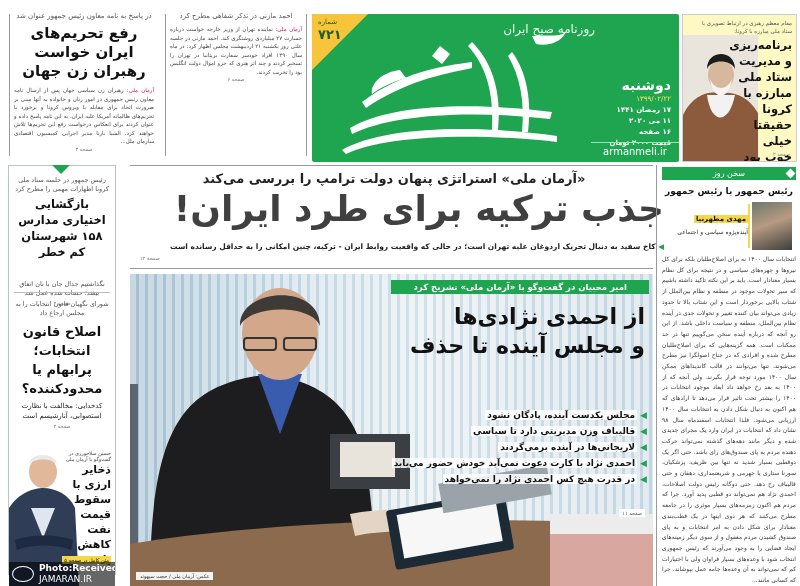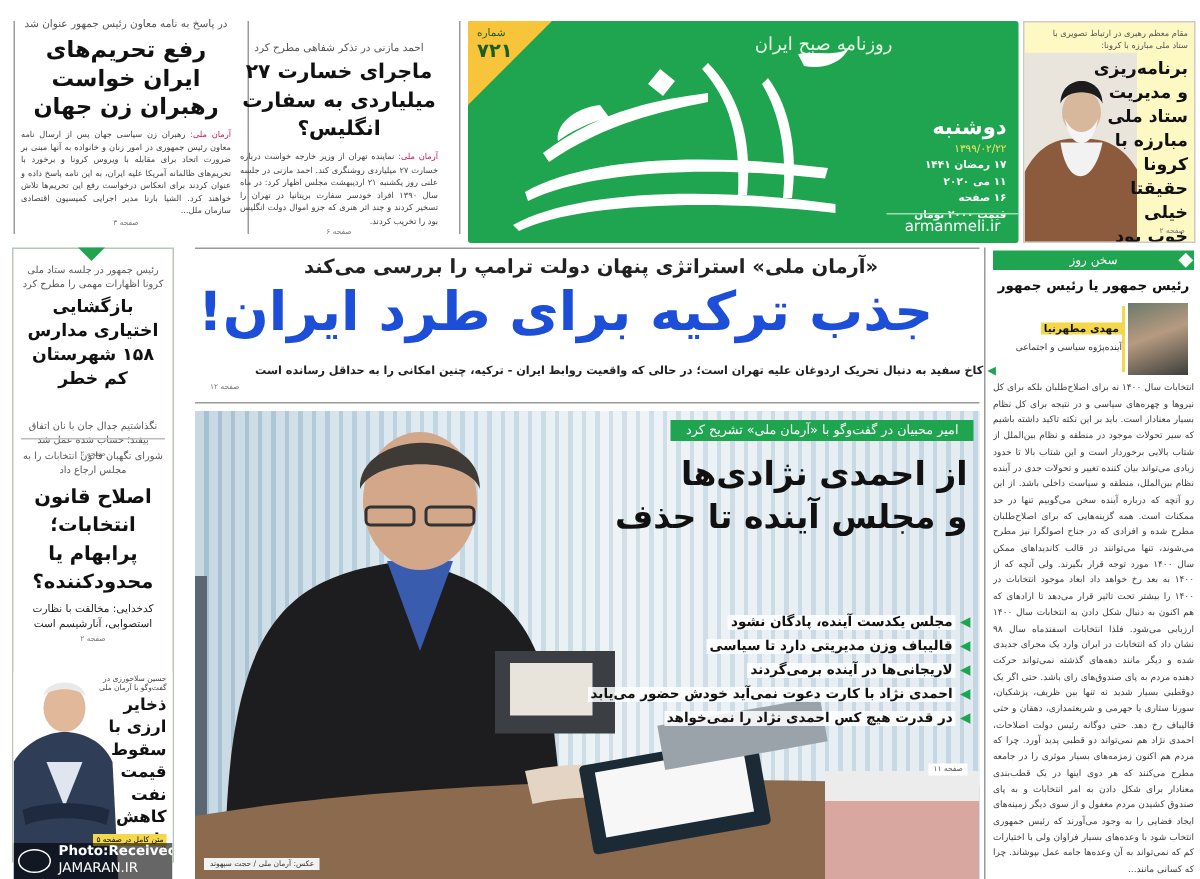--- a/index.html
+++ b/index.html
@@ -28,28 +28,28 @@
   .page-ref { font-size: 5px; color: #777; text-align: center; }
 
   
   .leader-box { left: 682px; top: 14px; width: 115px; height: 148px; background: #fef9c3; border: 1px solid #ccc; overflow: hidden; }
   .leader-kicker { right: 4px; top: 4px; font-size: 5.5px; color: #555; width: 100px; text-align: right; line-height: 8px; }
   .leader-h { right: 4px; top: 22px; font-size: 11.5px; font-weight: bold; color: #111; line-height: 16px; text-align: right; z-index: 2; }
   .leader-img { left: 0; top: 20px; width: 75px; height: 128px; }
 
   
   .main-kicker { left: 138px; top: 171px; width: 512px; text-align: center; font-size: 13px; font-weight: bold; color: #222; }
-  .main-h { left: 132px; top: 188px; width: 512px; text-align: left; font-size: 36px; font-weight: bold; color: #1d4ed8; letter-spacing: -1px; }
+  .main-h { left: 152px; top: 188px; width: 512px; text-align: right; font-size: 36px; font-weight: bold; color: #404040; letter-spacing: -1px; }
   .main-deck { left: 152px; top: 242px; width: 512px; text-align: right; font-size: 7.5px; font-weight: bold; color: #222; }
   .main-deck .tri { color: #1fa550; }
 
   
   .photo { left: 130px; top: 274px; width: 523px; height: 312px; overflow: hidden; background: linear-gradient(90deg, #a9c3d3 0%, #cfe1ea 30%, #e6eef2 55%, #d3e1ea 100%); }
   .blinds { position: absolute; inset: 0; background: repeating-linear-gradient(90deg, rgba(255,255,255,0.35) 0 6px, rgba(150,180,200,0.25) 6px 9px); }
-  .photo-kicker { right: 4px; top: 6px; background: #1fa550; color: #fff; font-size: 8.5px; font-weight: normal; padding: 2px 10px; }
+  .photo-kicker { right: 4px; top: 6px; background: #1fa550; color: #fff; font-size: 8.5px; font-weight: bold; padding: 2px 22px; }
   .photo-h { right: 8px; top: 28px; text-align: right; font-size: 22px; font-weight: bold; color: #111; line-height: 29px; }
   .bullets { right: 6px; top: 133px; text-align: right; }
   .bullet { font-size: 9px; font-weight: bold; color: #111; line-height: 16px; }
   .bullet span.t { background: rgba(255,255,255,0.85); padding: 0 2px; }
   .bullet span.m { color: #1fa550; margin-left: 3px; }
   .photo-credit { left: 6px; bottom: 6px; background: #f2f2f2; font-size: 5px; color: #333; padding: 1px 4px; }
   .photo-page { right: 8px; top: 235px; background: #fff; font-size: 5px; color: #555; padding: 1px 3px; }
 
   
   .left-box { left: 8px; top: 165px; width: 108px; height: 410px; border: 1px solid #b9c6b9; }
@@ -70,23 +70,22 @@
 <div class="vline" style="left:9px; top:14px; height:142px;"></div>
 <div class="abs" style="left:14px; top:12px; width:140px;">
   <div class="kicker">در پاسخ به نامه معاون رئیس جمهور عنوان شد</div>
   <div class="teaser-h" style="font-size:15px; margin-top:4px; line-height:19px;text-align:center;">رفع تحریم‌های ایران خواست رهبران زن جهان</div>
   <div class="small-txt" style="margin-top:5px;"><span class="hl">آرمان ملی:</span> <span>رهبران زن سیاسی جهان پس از ارسال نامه معاون رئیس جمهوری در امور زنان و خانواده به آنها مبنی بر ضرورت اتحاد برای مقابله با ویروس کرونا و برخورد با تحریم‌های ظالمانه آمریکا علیه ایران، به این نامه پاسخ داده و عنوان کردند برای انعکاس درخواست رفع این تحریم‌ها تلاش خواهند کرد. الشیا بارنا مدیر اجرایی کمیسیون اقتصادی سازمان ملل...</span></div>
   <div class="page-ref">صفحه ۳</div>
 </div>
 
 <div class="vline" style="left:165px; top:14px; height:142px;"></div>
 <div class="vline" style="left:306px; top:14px; height:142px;"></div>
-<div class="abs" style="left:160px; top:12px; width:132px;margin-top:16px;">
+<div class="abs" style="left:170px; top:12px; width:132px;">
   <div class="kicker">احمد مازنی در تذکر شفاهی مطرح کرد</div>
-  <div class="teaser-h" style="font-size:13.5px; margin-top:3px; line-height:19px;">ماجرای خسارت ۲۷ میلیاردی به سفارت انگلیس؟</div>
   <div class="small-txt" style="margin-top:5px;"><span class="hl">آرمان ملی:</span> <span>نماینده تهران از وزیر خارجه خواست درباره خسارت ۲۷ میلیاردی روشنگری کند. احمد مازنی در جلسه علنی روز یکشنبه ۲۱ اردیبهشت مجلس اظهار کرد: در ماه سال ۱۳۹۰ افراد خودسر سفارت بریتانیا در تهران را تسخیر کردند و چند اثر هنری که جزو اموال دولت انگلیس بود را تخریب کردند.</span></div>
   <div class="page-ref">صفحه ۶</div>
 </div>
 
 <div class="abs masthead">
   <div class="abs issue-tri"></div>
   <div class="abs issue-txt">شماره</div>
   <div class="abs issue-num">۷۲۱</div>
   <div class="abs mast-tagline">روزنامه صبح ایران</div>
   <svg class="abs mast-logo" viewBox="0 0 250 125">

